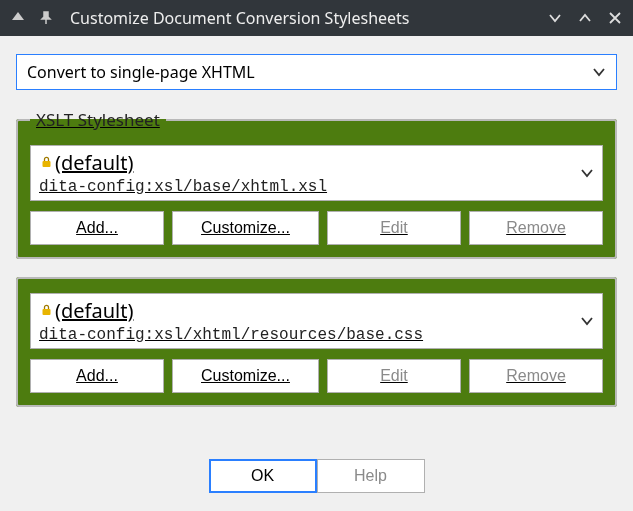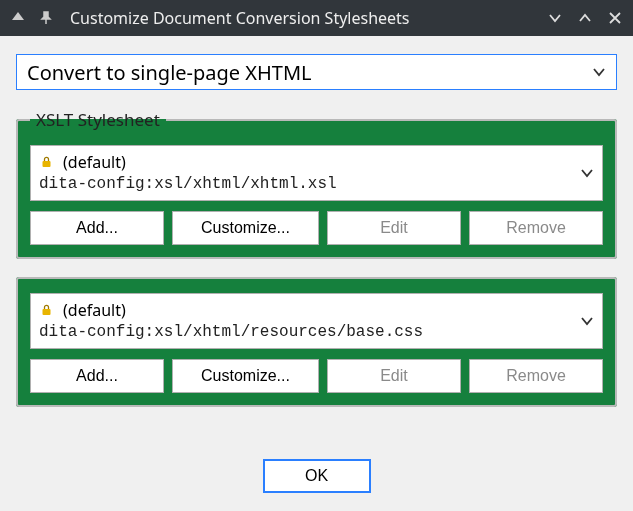--- a/index.html
+++ b/index.html
@@ -54,33 +54,34 @@
     flex-direction: column;
     gap: 14px;
   }
   .combo {
     height: 36px;
     border: 1px solid #2a7fff;
     background: #fff;
     display: flex;
     align-items: center;
     padding: 0 10px;
-    font-size: 20px;
+    font-size: 16px;
     position: relative;
   }
   .combo .chev {
     margin-left: auto;
     color: #333;
   }
   fieldset.group {
     border: 2px solid #b9b9b9;
     border-radius: 3px;
     padding: 14px 12px 12px 12px;
     margin: 4px 0 0 0;
-    background: #15803d;
+    background: #4d7c0f;
+    text-decoration: underline;
   }
   fieldset.group legend {
     padding: 0 6px;
     font-size: 17px;
     color: #222;
   }
   .path-display {
     background: #fff;
     border: 1px solid #b0b0b0;
     height: 56px;
@@ -93,22 +94,22 @@
     display: flex;
     flex-direction: column;
     justify-content: center;
     gap: 2px;
     line-height: 1.25;
     flex: 1;
   }
   .path-text .line1 {
     display: flex;
     align-items: center;
-    gap: 10px;
-    font-size: 16px;
+    gap: 2px;
+    font-size: 20px;
   }
   .path-text .line2 {
     font-family: ui-monospace, "Courier New", monospace;
     font-size: 16px;
     color: #222;
     letter-spacing: 0;
   }
   .lock {
     display: inline-flex;
     align-items: center;
@@ -212,21 +213,21 @@
         <div class="path-text">
           <div class="line1">
             <span class="lock">
               <svg width="11" height="12" viewBox="0 0 11 12">
                   <rect x="1.5" y="5" width="8" height="6" rx="1" fill="#e8b400"></rect>
                   <path d="M3.5 5V3.3a2 2 0 0 1 4 0V5" fill="none" stroke="#a07a00" stroke-width="1.3"></path>
                 </svg>
             </span>
             <span>(default)</span>
           </div>
-          <div class="line2">dita-config:xsl/xhtml/xhtml.xsl</div>
+          <div class="line2">dita-config:xsl/base/xhtml.xsl</div>
         </div>
         <span class="path-chev">
           <svg width="14" height="14" viewBox="0 0 14 14">
               <path d="M2 4l5 6 5-6" fill="none" stroke="#333" stroke-width="1.8"></path>
             </svg>
         </span>
       </div>
       <div class="button-row">
         <button>Add...</button>
         <button>Customize...</button>
@@ -260,15 +261,16 @@
         <button>Customize...</button>
         <button disabled="">Edit</button>
         <button disabled="">Remove</button>
       </div>
     </fieldset>
 
   </div>
 
   <div class="footer">
     <button class="primary">OK</button>
+    <button disabled="">Help</button>
   </div>
 
 </div>
 
 </body></html>

